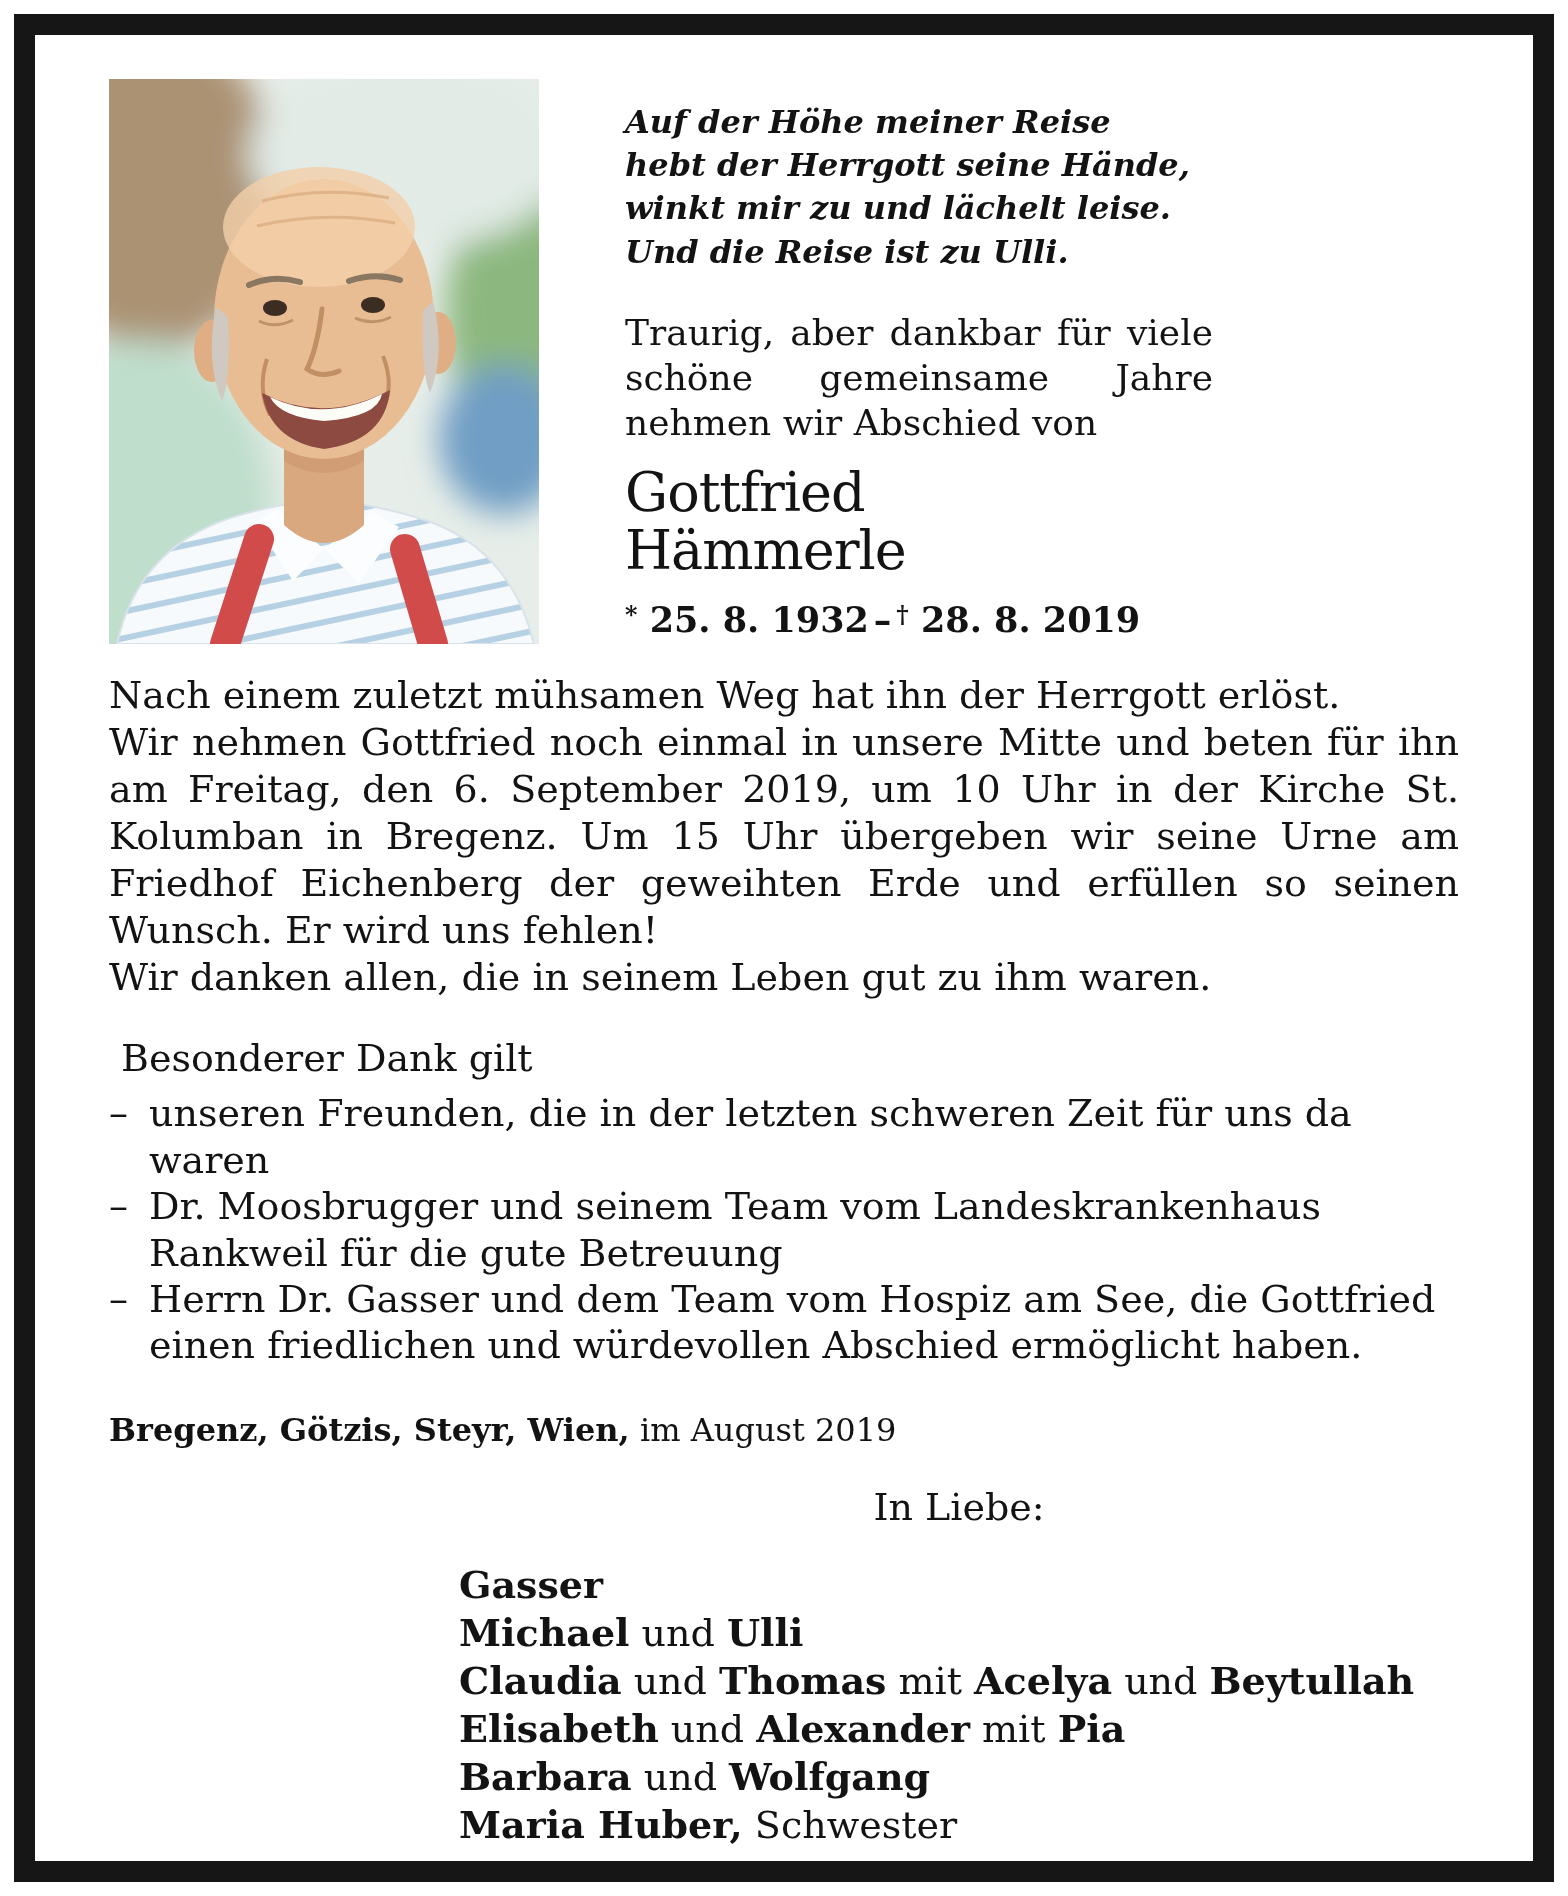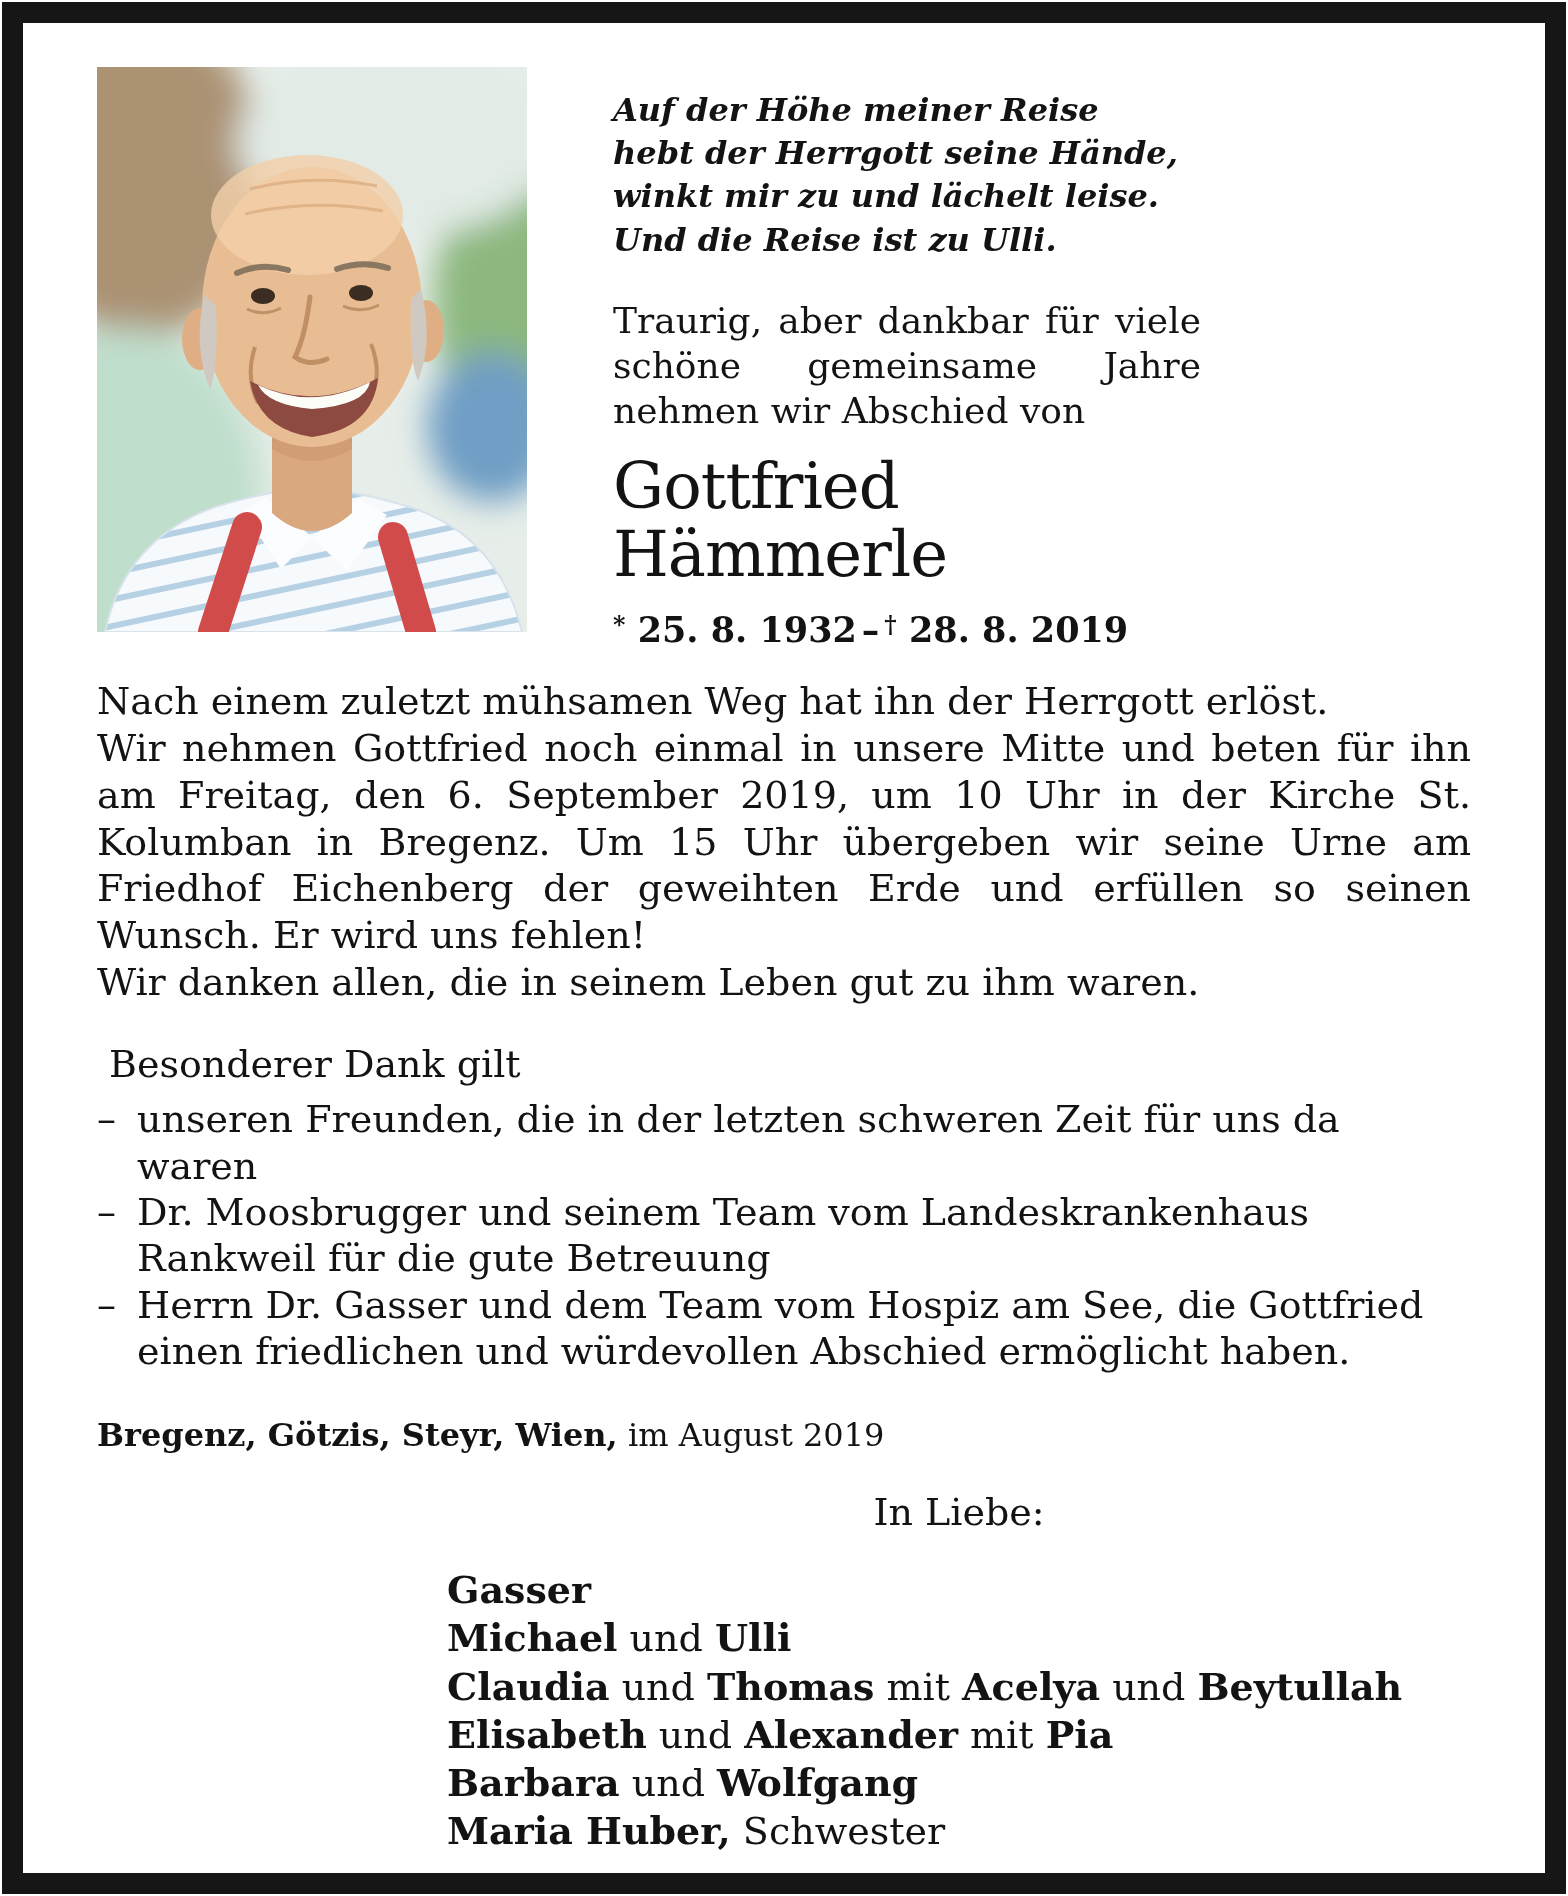--- a/index.html
+++ b/index.html
@@ -2,35 +2,35 @@
 <html><head>
 <meta charset="utf-8">
 <style>
   * { margin: 0; padding: 0; box-sizing: border-box; }
   html, body { background: #ffffff; }
   body {
     width: 1568px; height: 1896px;
     font-family: "DejaVu Serif", "Liberation Serif", serif;
     color: #131313;
   }
-  .page { width: 1568px; height: 1896px; padding: 2px; background: #fff; }
+  .page { width: 1568px; height: 1896px; padding: 14px; background: #fff; }
   .frame {
     width: 100%; height: 100%;
     border: 21px solid #161616;
     padding: 44px 74px 18px 74px;
     overflow: hidden;
     background: #fff;
   }
   .top { display: flex; gap: 86px; margin-bottom: 28px; }
   .photo { width: 430px; height: 565px; flex: 0 0 auto; overflow: hidden; }
   .photo svg { display: block; }
   .right-col { width: 588px; }
   .poem { margin-top: 22px; font-style: italic; font-weight: bold; font-size: 32px; line-height: 1.35; }
   .intro { margin-top: 36px; font-size: 36px; line-height: 1.26; text-align: justify; }
-  .name { margin-top: 18px; font-size: 64px; line-height: 1.07; font-weight: normal; letter-spacing: -1px; }
+  .name { margin-top: 18px; font-size: 54px; line-height: 1.07; font-weight: normal; letter-spacing: -1px; }
   .dates { margin-top: 20px; font-size: 35px; font-weight: bold; }
   .dates .sym { font-size: 68%; vertical-align: 9px; }
   .dates .sep { padding: 0 5px; }
   .body-text p { font-size: 38px; line-height: 1.235; text-align: justify; }
   .thanks-title { margin-top: 36px; font-size: 38px; margin-left: 12px; }
   .thanks-list { margin-top: 10px; }
   .thanks-item { display: flex; font-size: 38px; line-height: 1.22; }
   .thanks-item .bullet { flex: 0 0 40px; }
   .thanks-item .item-text { flex: 1; }
   .place-line { margin-top: 42px; font-size: 32px; }

